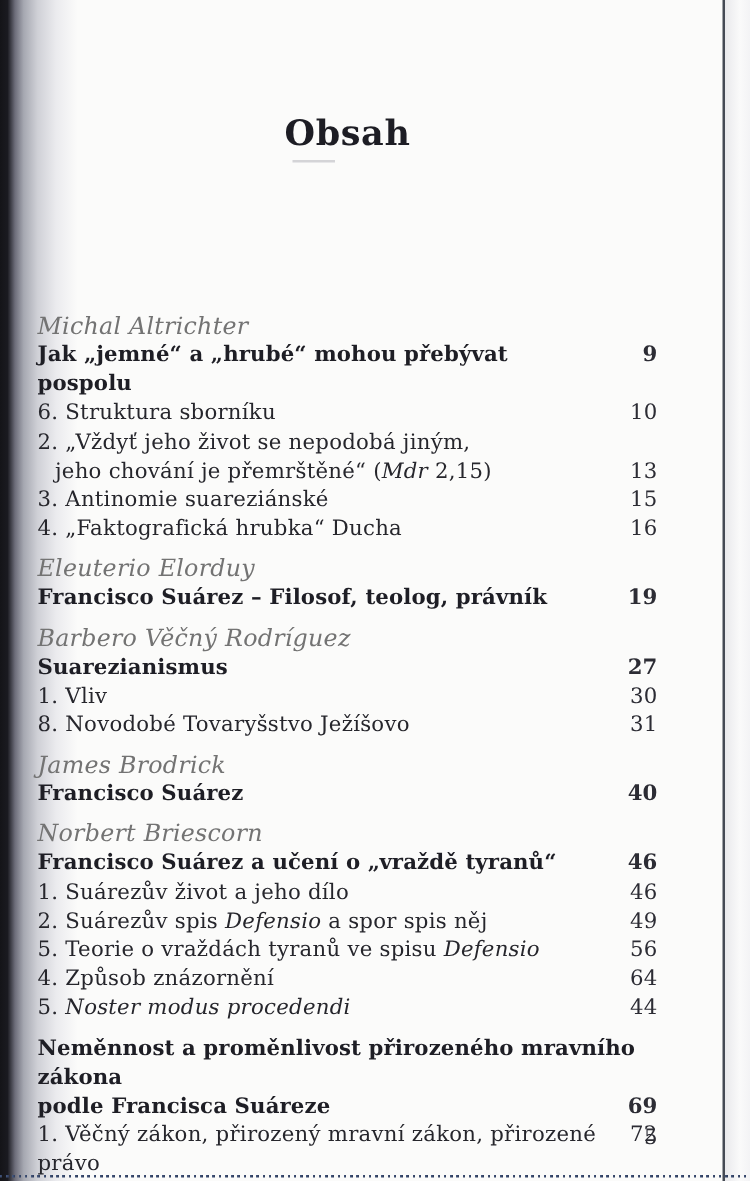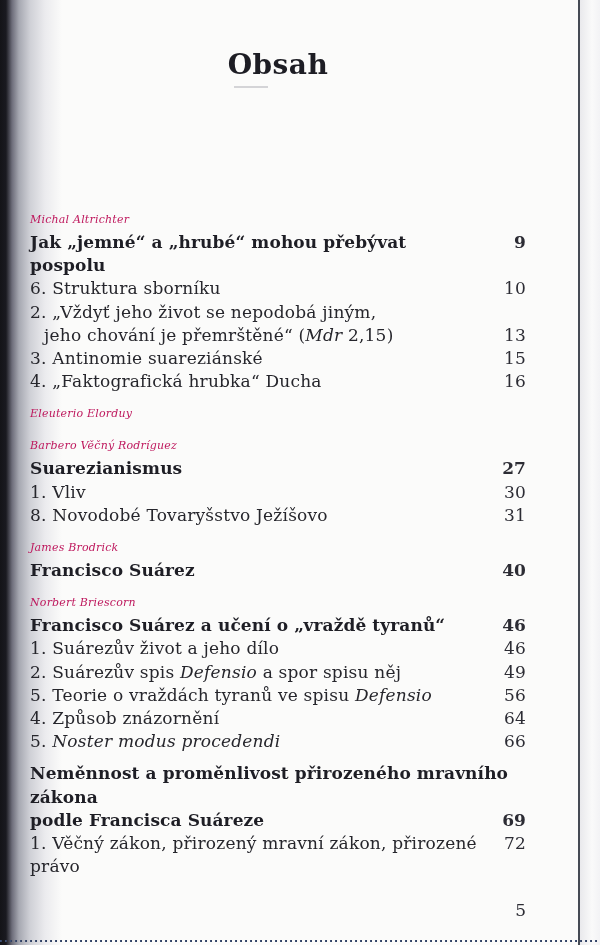--- a/index.html
+++ b/index.html
@@ -33,34 +33,34 @@
   
   .bottom-dots {
     position: absolute; left: 0; bottom: 3px; width: 100%; height: 2px;
     background: repeating-linear-gradient(90deg,
       #44577d 0px, #2e3c5c 2px, rgba(255,255,255,0) 2px, rgba(255,255,255,0) 5px);
     z-index: 3;
   }
   .content {
     position: absolute; left: 30px; top: 0; width: 496px; z-index: 2;
   }
-  .title-wrap { padding-top: 48px; text-align: center; }
+  .title-wrap { padding-top: 90px; text-align: center; }
   .page-title {
     font-size: 28px; font-weight: bold; letter-spacing: 0.5px;
     color: #1d1d24; display: inline-block;
   }
   .title-rule {
     width: 34px; height: 2px; background: #d4d4d7;
     margin: 5px auto 0 auto; transform: translateX(-27px);
   }
   .toc { margin-top: 120px; }
   .section + .section { margin-top: 9px; }
   .author {
-    font-style: italic; font-size: 11px; line-height: 23px;
-    color: #be185d; letter-spacing: 0.2px;
+    font-style: italic; font-size: 19px; line-height: 23px;
+    color: #737373; letter-spacing: 0.2px;
   }
   .row {
     display: flex; justify-content: space-between; align-items: baseline;
     font-size: 17px; line-height: 23.2px; letter-spacing: 0.2px;
   }
   .row .t { flex: 1 1 auto; }
   .row .pg { flex: 0 0 40px; text-align: right; color: #2c2c34; }
   .row.b { font-weight: bold; color: #1e1e25; letter-spacing: 0.1px; }
   .row .indent { padding-left: 14px; }
   .it { font-style: italic; text-align: right; }
@@ -108,20 +108,24 @@
         <span class="pg">15</span>
       </div>
       <div class="row">
         <span class="t">4. „Faktografická hrubka“ Ducha</span>
         <span class="pg">16</span>
       </div>
     </div>
 
     <div class="section">
       <div class="author">Eleuterio Elorduy</div>
+      <div class="row b">
+        <span class="t">Francisco Suárez – Filosof, teolog, právník</span>
+        <span class="pg">19</span>
+      </div>
     </div>
 
     <div class="section">
       <div class="author">Barbero Věčný Rodríguez</div>
       <div class="row b">
         <span class="t">Suarezianismus</span>
         <span class="pg">27</span>
       </div>
       <div class="row">
         <span class="t">1. Vliv</span>
@@ -145,34 +149,34 @@
       <div class="author">Norbert Briescorn</div>
       <div class="row b">
         <span class="t">Francisco Suárez a učení o „vraždě tyranů“</span>
         <span class="pg">46</span>
       </div>
       <div class="row">
         <span class="t">1. Suárezův život a jeho dílo</span>
         <span class="pg">46</span>
       </div>
       <div class="row">
-        <span class="t"><span>2. Suárezův spis </span><span class="it">Defensio</span><span> a spor spisu něj</span></span>
+        <span class="t"><span>2. Suárezův spis </span><span class="it">Defensio</span><span> a spor spis něj</span></span>
         <span class="pg">49</span>
       </div>
       <div class="row">
         <span class="t"><span>5. Teorie o vraždách tyranů ve spisu </span><span class="it">Defensio</span></span>
         <span class="pg">56</span>
       </div>
       <div class="row">
         <span class="t">4. Způsob znázornění</span>
         <span class="pg">64</span>
       </div>
       <div class="row">
         <span class="t"><span>5. </span><span class="it">Noster modus procedendi</span></span>
-        <span class="pg">66</span>
+        <span class="pg">44</span>
       </div>
     </div>
 
     <div class="section">
       <div class="row b">
         <span class="t">Neměnnost a proměnlivost přirozeného mravního zákona</span>
       </div>
       <div class="row b">
         <span class="t">podle Francisca Suáreze</span>
         <span class="pg">69</span>

